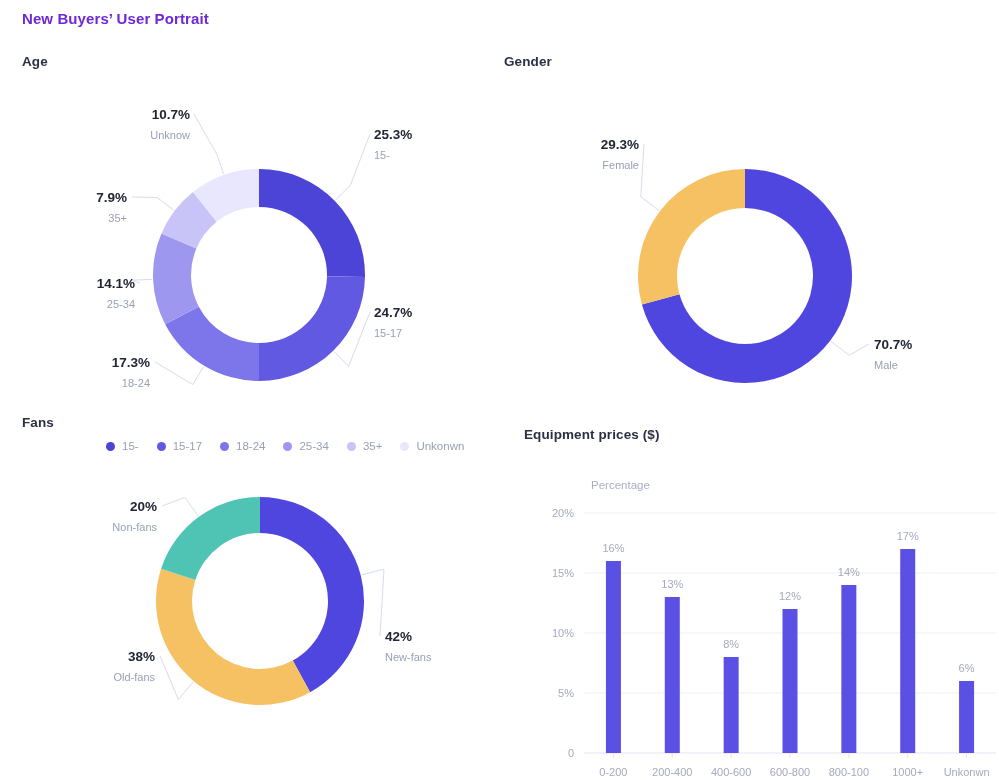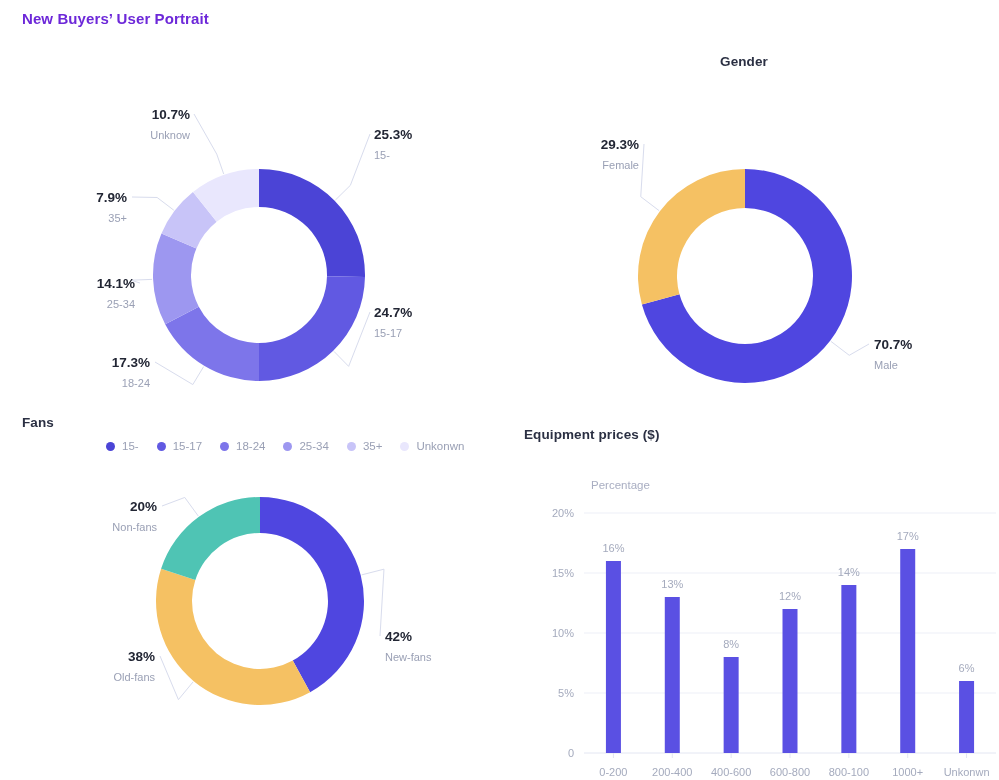--- a/index.html
+++ b/index.html
@@ -25,21 +25,21 @@
     letter-spacing: .1px;
   }
   .panel { position: absolute; }
   .panel-title {
     font-size: 13.5px;
     font-weight: bold;
     color: #2b3043;
     letter-spacing: .1px;
   }
   #panel-age      { left: 22px;  top: 54px;  width: 470px; height: 350px; }
-  #panel-gender   { left: 504px; top: 54px;  width: 480px; height: 350px; text-align: center; }
+  #panel-gender   { left: 504px; top: 54px;  width: 480px; height: 350px; }
   #panel-fans     { left: 22px;  top: 415px; width: 470px; height: 350px; }
   #panel-equip    { left: 524px; top: 427px; width: 480px; height: 350px; }
 
   .chart-area { position: absolute; left: 0; top: 18px; }
 
   svg { display: block; overflow: visible; }
 
   .val-label {
     font-family: "Liberation Sans", sans-serif;
     font-size: 13.5px;
@@ -85,20 +85,21 @@
   }
   .gridline { stroke: #edeff7; stroke-width: 1; }
   .axisline { stroke: #e3e6f2; stroke-width: 1; }
 </style>
 </head>
 <body>
 
 <div class="page-title">New Buyers’ User Portrait</div>
 
 <div class="panel" id="panel-age">
+  <div class="panel-title">Age</div>
   <div class="chart-area">
     <svg width="470" height="340" viewBox="0 0 470 340">
       <g id="age-slices">
           <path d="M 237 97 A 106 106 0 0 1 342.9811693523658 204.99793460983327 L 304.98791996189505 204.28169390064775 A 68 68 0 0 0 237 135 Z" fill="#4b44d6"></path>
           <path d="M 342.9811693523658 204.99793460983327 A 106 106 0 0 1 237 309 L 237 271 A 68 68 0 0 0 304.98791996189505 204.28169390064775 Z" fill="#6159e2"></path>
           <path d="M 237 309 A 106 106 0 0 1 143.16548099875976 252.3060142762106 L 176.80427082939303 234.63027330926718 A 68 68 0 0 0 237 271 Z" fill="#7d75ea"></path>
           <path d="M 143.16548099875976 252.3060142762106 A 106 106 0 0 1 139.45542417921774 161.51439131525652 L 174.42423437912083 176.38659065507022 A 68 68 0 0 0 176.80427082939303 234.63027330926718 Z" fill="#9d97f0"></path>
           <path d="M 139.45542417921774 161.51439131525652 A 106 106 0 0 1 170.98449526826005 120.06657407888166 L 194.65043092680835 149.797424880792 A 68 68 0 0 0 174.42423437912083 176.38659065507022 Z" fill="#c8c4f8"></path>
           <path d="M 170.98449526826005 120.06657407888166 A 106 106 0 0 1 236.99999999999997 97 L 237 135 A 68 68 0 0 0 194.65043092680835 149.797424880792 Z" fill="#e9e7fd"></path>
         </g>

